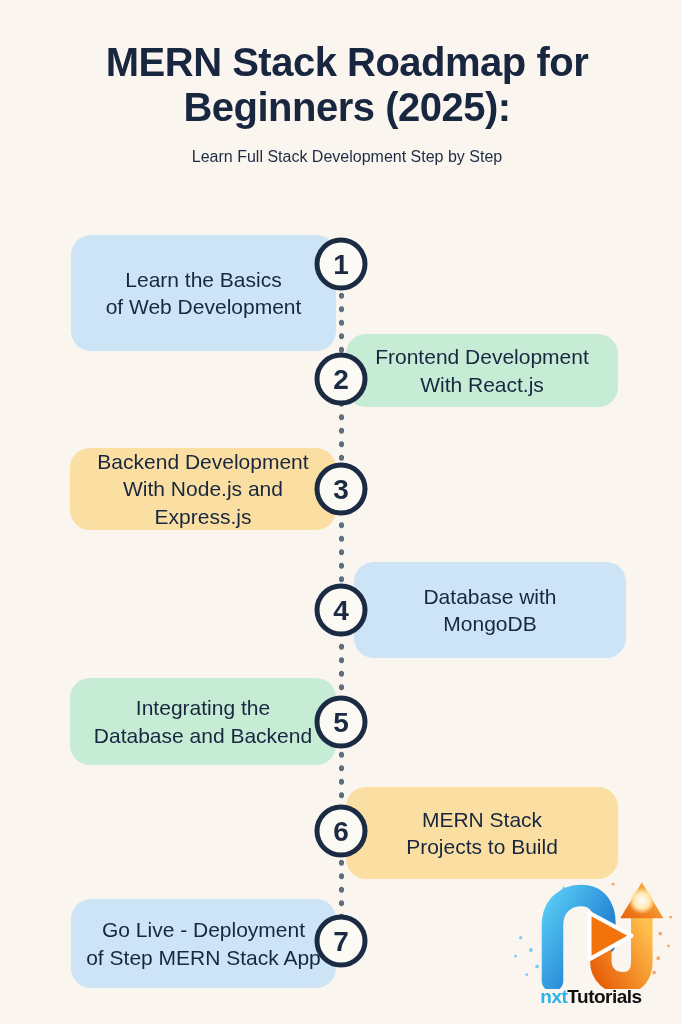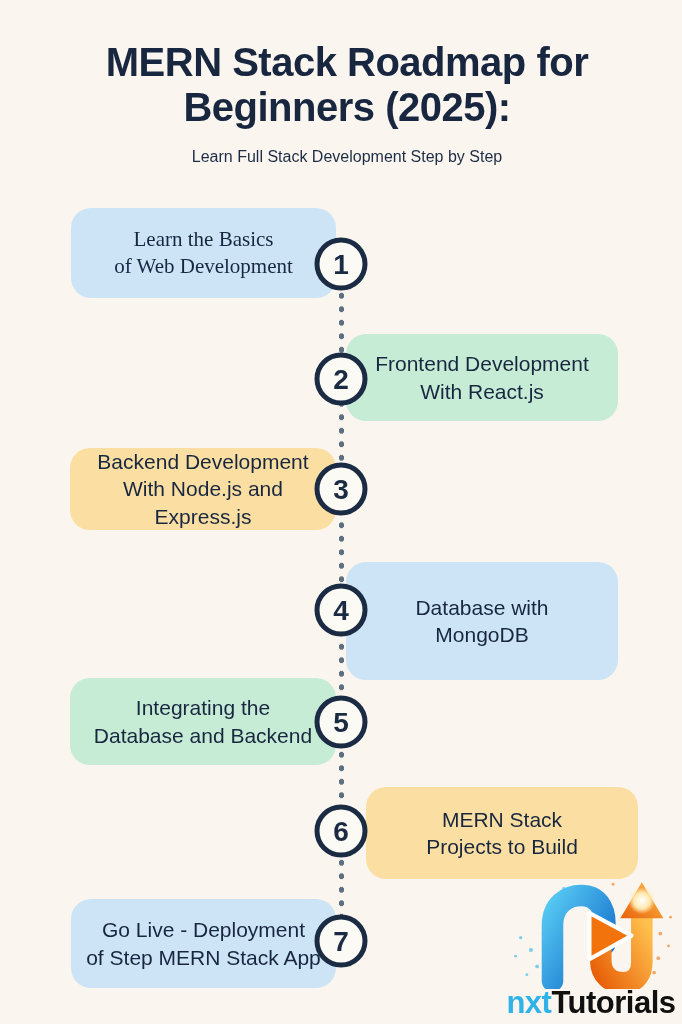--- a/index.html
+++ b/index.html
@@ -54,45 +54,45 @@
     width:43px;height:43px;
     transform:translate(-50%,-50%);
     border:5px solid #1b2b43;
     border-radius:50%;
     background:#fcfaf4;
     display:flex;align-items:center;justify-content:center;
     font-size:28px;font-weight:700;color:#1b2b43;
     z-index:3;
   }
   
-  .s1 .box{left:71px;  top:208px; width:265px; height:90px;  background:#cde4f7;font-family:Liberation Serif, serif;}
-  .s2 .box{left:346px; top:334px; width:272px; height:87px;  background:#c7ecd6;}
+  .s1 .box{left:71px;  top:235px; width:265px; height:116px;  background:#cde4f7;}
+  .s2 .box{left:346px; top:334px; width:272px; height:73px;  background:#c7ecd6;}
   .s3 .box{left:70px;  top:448px; width:266px; height:82px; background:#fbdfa2;}
-  .s4 .box{left:346px; top:562px; width:272px; height:118px;  background:#cde4f7;}
+  .s4 .box{left:354px; top:562px; width:272px; height:96px;  background:#cde4f7;}
   .s5 .box{left:70px;  top:678px; width:266px; height:87px;  background:#c7ecd6;}
-  .s6 .box{left:366px; top:787px; width:272px; height:92px;  background:#fbdfa2;}
+  .s6 .box{left:346px; top:787px; width:272px; height:92px;  background:#fbdfa2;}
   .s7 .box{left:71px;  top:899px; width:265px; height:89px;  background:#cde4f7;}
   .s1 .circle{top:264px;}
   .s2 .circle{top:379px;}
   .s3 .circle{top:489px;}
   .s4 .circle{top:610px;}
   .s5 .circle{top:722px;}
   .s6 .circle{top:831px;}
   .s7 .circle{top:941px;}
   
   .logo-wrap{
     position:absolute;
     left:503px;top:874px;
     width:176px;height:148px;
     display:flex;flex-direction:column;align-items:center;
     z-index:2;
   }
   .brand{
     margin-top:-2px;
-    font-size:31px;font-weight:700;letter-spacing:-0.5px;
+    font-size:19px;font-weight:700;letter-spacing:-0.5px;
     line-height:1;
     white-space:nowrap;
   }
   .brand .prefix{color:#2fb3e8;}
   .brand .suffix{color:#101010;}
 </style>
 </head>
 <body>
 
 <div class="canvas" style="background: rgb(250, 246, 239); padding-left: 12px;">

